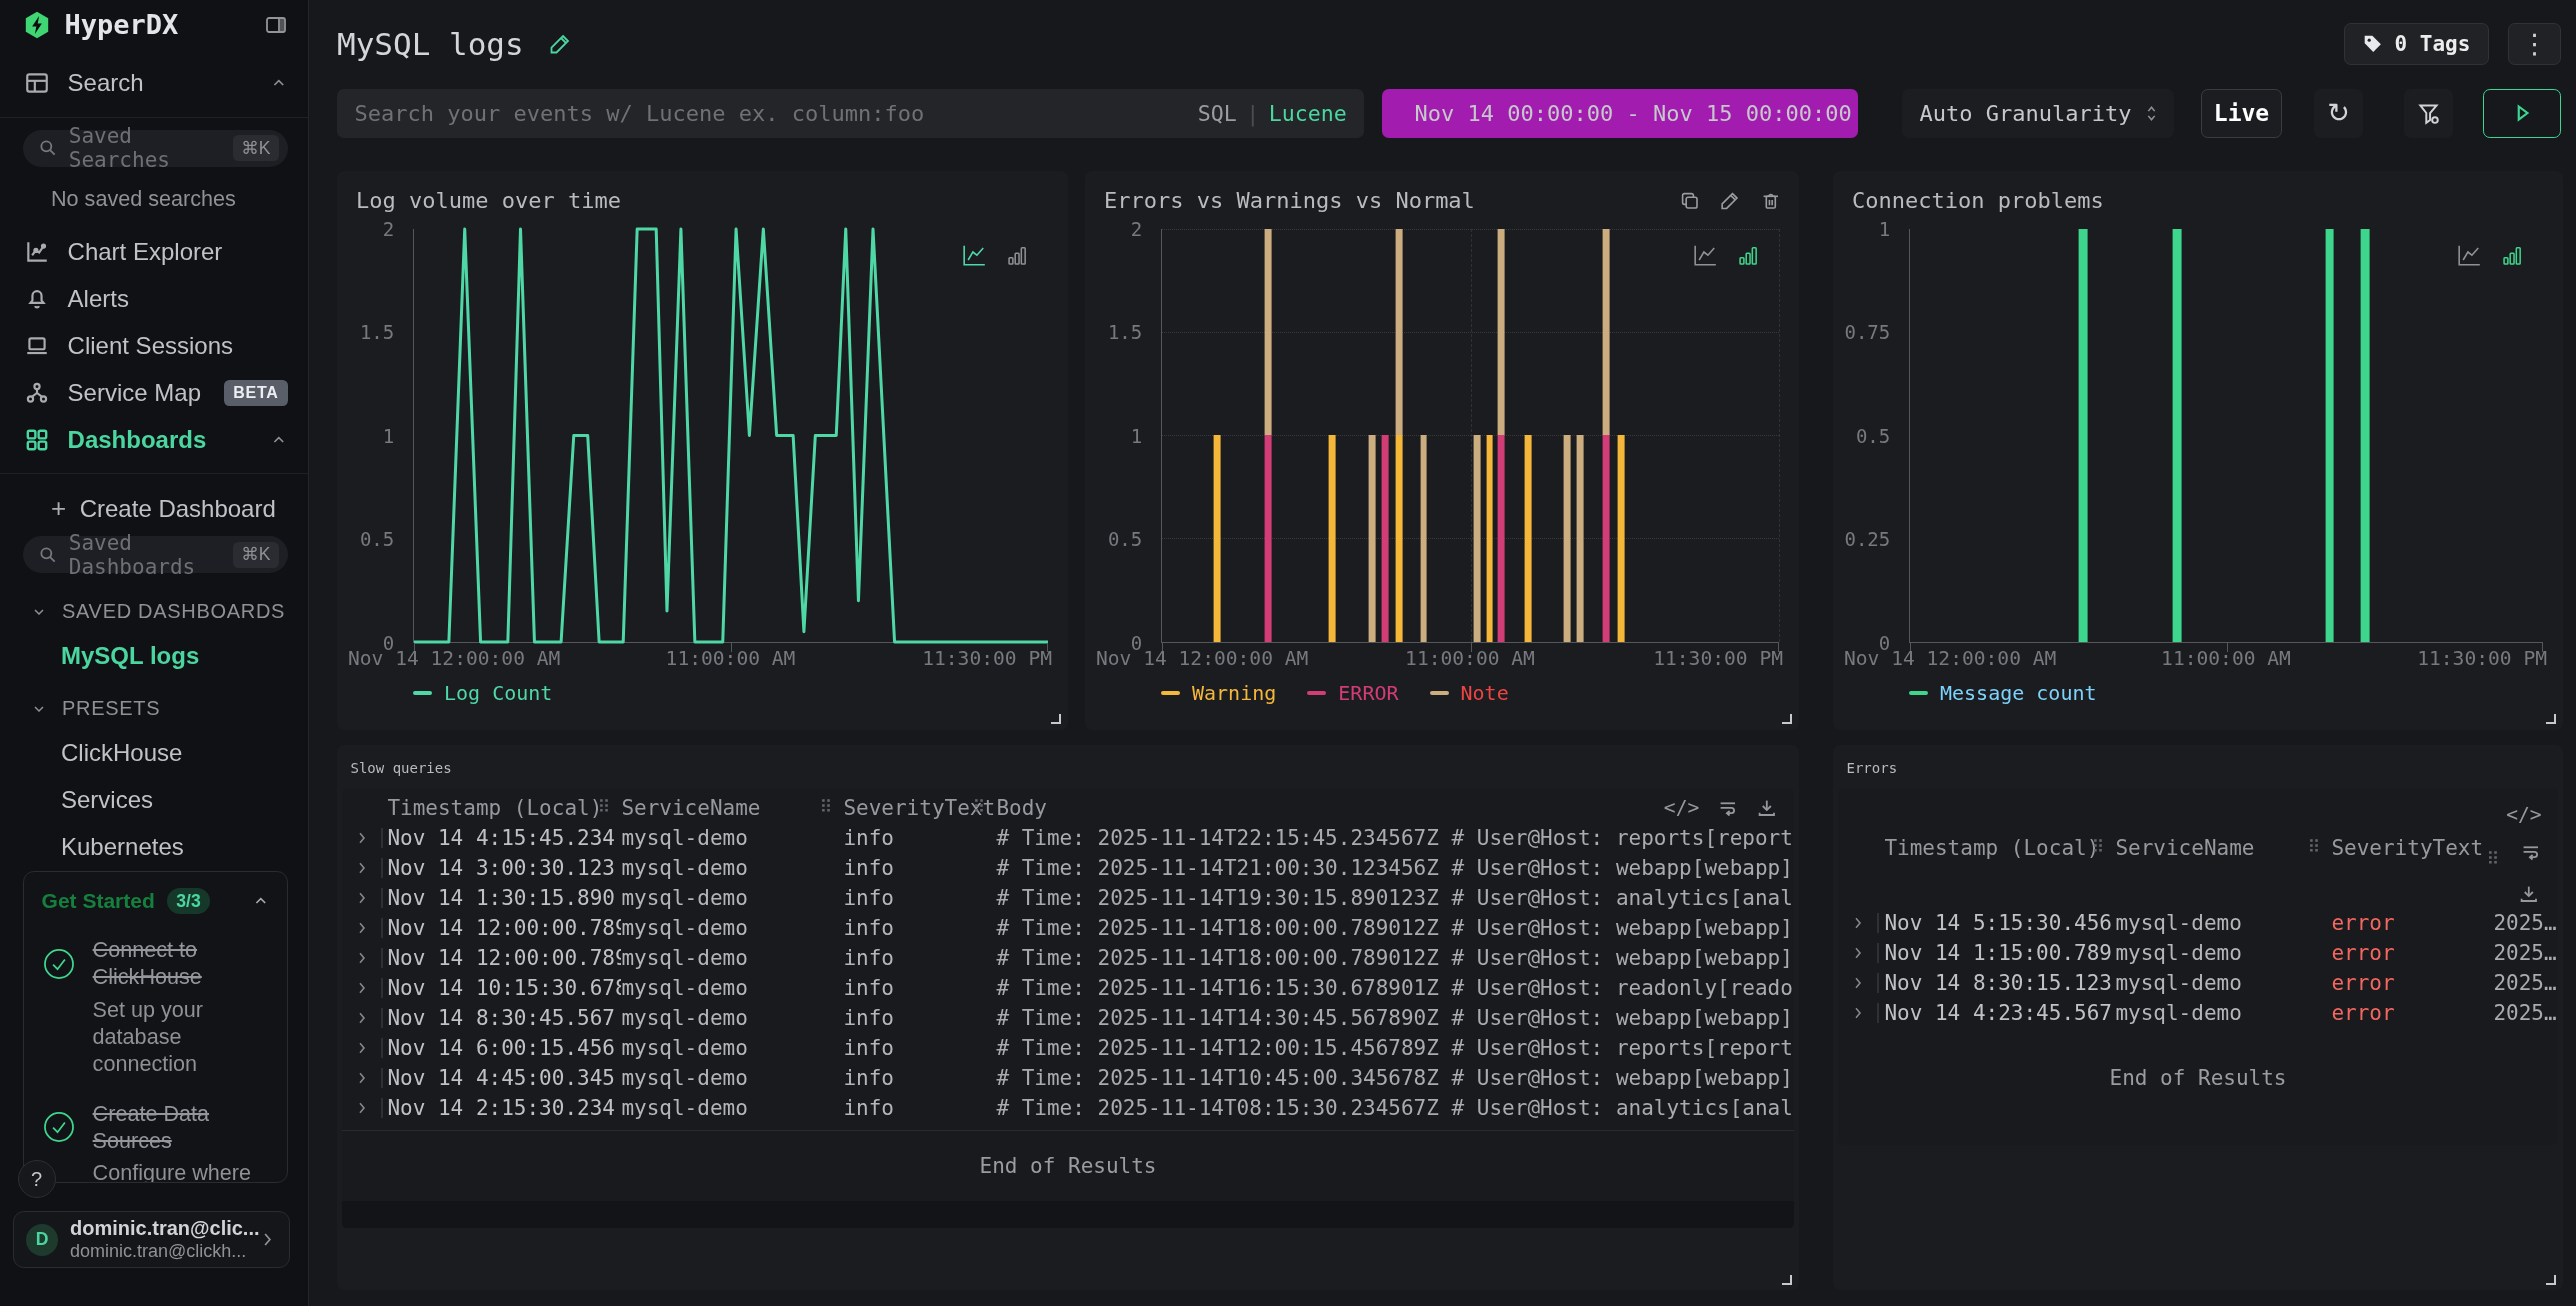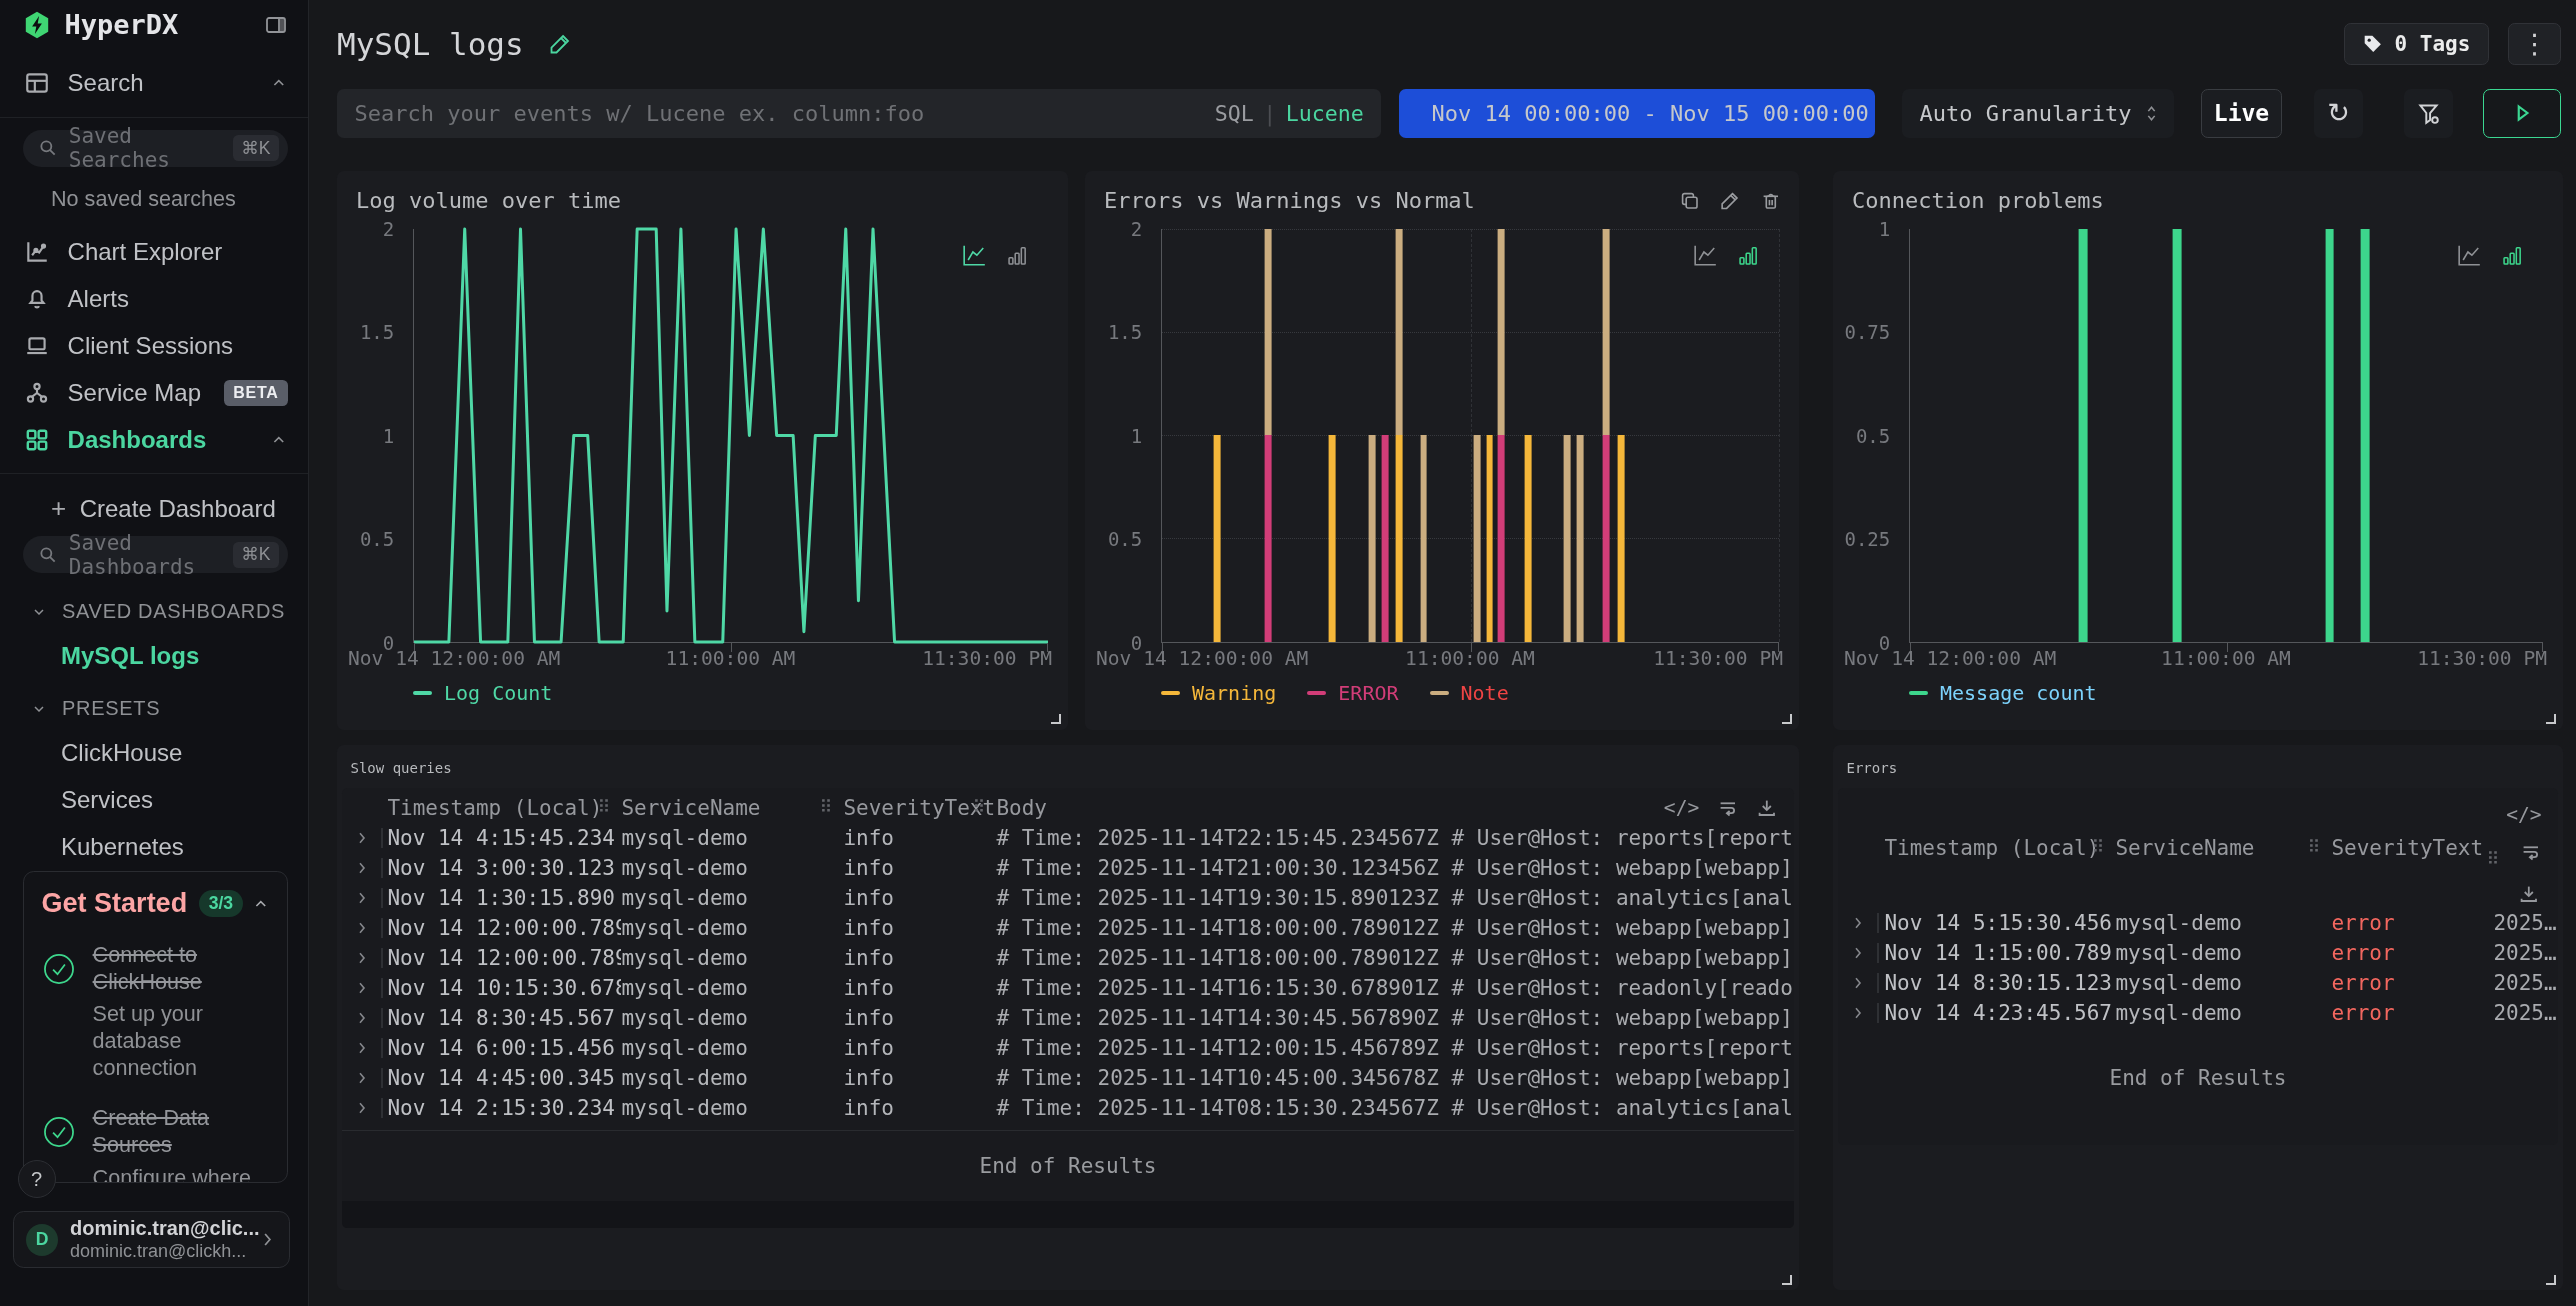--- a/index.html
+++ b/index.html
@@ -24,21 +24,21 @@
   .beta{background:#5a5e68;color:#edeef1;font-size:16px;font-weight:bold;letter-spacing:0.7px;padding:4px 9.5px;border-radius:5.4px}
   .create-dash{display:flex;align-items:center;margin:19px 0 0 51px;font-size:24px;color:#c0c2c6;cursor:pointer}
   .create-dash .plus{font-size:26px;margin-right:13.5px;color:#a9abaf}
   .section-label{display:flex;align-items:center;margin:27px 0 0 31px;font-size:20px;letter-spacing:0.7px;color:#8f9195;cursor:pointer}
   .section-label .chev{margin-right:15px}
   .dash-link{margin:19px 0 0 61px;font-size:24px;color:#c0c2c6;cursor:pointer}
   .dash-link.green{color:#4bd6a0;font-weight:bold}
   .team{margin-top:35px}
   .gs-card{position:absolute;left:23px;right:20px;top:871px;height:312px;border:1.4px solid #2a2c31;border-radius:10.8px;background:#121317;padding:16px 17.6px;overflow:hidden}
   .gs-head{display:flex;align-items:center}
-  .gs-title{font-size:27px;font-weight:bold;color:#fca5a5;flex:none}
+  .gs-title{font-size:21px;font-weight:bold;color:#15803d;flex:none}
   .gs-badge{margin-left:12px;background:#16382b;color:#4bd6a0;font-size:17.6px;font-weight:bold;padding:2.7px 9.5px;border-radius:675px}
   .gs-head .sp{flex:1}
   .gs-item{display:flex;margin-top:23px}
   .gs-check{flex:none;width:35px;margin-right:16px;padding-top:9.5px}
   .gs-t{font-size:21.6px;color:#94969b;text-decoration:line-through;line-height:1.25}
   .gs-d{font-size:21.6px;color:#8f9195;line-height:1.25;margin-top:5.4px}
   .help-bubble{position:absolute;left:17.6px;top:1160px;width:38px;height:38px;border-radius:50%;border:1.4px solid #2c2e33;background:#17181c;display:flex;align-items:center;justify-content:center;font-size:20px;color:#c4c6c9;z-index:3}
   .user-card{position:absolute;left:13px;right:18px;top:1211px;height:57px;border:1.4px solid #2a2c31;border-radius:10.8px;background:#15161a;display:flex;align-items:center;padding:0 12px;z-index:2}
   .avatar{width:32px;height:32px;border-radius:50%;background:#1d3a2d;color:#4bd6a0;display:flex;align-items:center;justify-content:center;font-size:17.6px;font-weight:bold;margin-right:12px}
   .ucol{flex:1;min-width:0}
@@ -55,21 +55,21 @@
   .tags-btn svg{margin-right:10.8px}
   .kebab-btn{width:53px;height:42px;margin-left:19px;background:#202226;border:0.7px solid #303237;border-radius:6.8px;display:flex;align-items:center;justify-content:center;font-size:27px;color:#d0d1d4;cursor:pointer}
 
   .controls-row{display:flex;align-items:center;height:49px;margin-top:21.6px;margin-right:15px}
   .search-input{flex:1;height:49px;background:#232529;border-radius:6.8px;display:flex;align-items:center;padding:0 17.6px;margin-right:17.6px}
   .search-input .ph{flex:1;font-family:"DejaVu Sans Mono",monospace;font-size:22px;color:#6f7175;white-space:nowrap;overflow:hidden}
   .lang-toggle{font-family:"DejaVu Sans Mono",monospace;font-size:21.6px;white-space:nowrap}
   .lang-sql{color:#9a9ca0;cursor:pointer}
   .lang-sep{color:#4b4d52;margin:0 9.5px}
   .lang-lucene{color:#4bd6a0;cursor:pointer}
-  .date-box{width:476px;height:49px;background:#1d4ed8;border-radius:6.8px;display:flex;align-items:center;padding:0 17.6px;margin-right:27px;cursor:pointer}
+  .date-box{width:476px;height:49px;background:#a21caf;border-radius:6.8px;display:flex;align-items:center;padding:0 17.6px;margin-right:44px;cursor:pointer}
   .date-box .dtxt{font-family:"DejaVu Sans Mono",monospace;font-size:22px;color:#c6c8cb;margin-left:15px;white-space:nowrap}
   .gran-box{width:272px;height:49px;background:#1b1d21;border-radius:6.8px;display:flex;align-items:center;padding:0 13.5px 0 17.6px;margin-right:27px;cursor:pointer}
   .gran-box .gtxt{flex:1;font-family:"DejaVu Sans Mono",monospace;font-size:22px;color:#c6c8cb;white-space:nowrap}
   .live-btn{width:81px;height:49px;background:#1b1d21;border:1.4px solid #393c41;border-radius:6.8px;display:flex;align-items:center;justify-content:center;font-family:"DejaVu Sans Mono",monospace;font-size:23px;font-weight:bold;color:#fff;margin-right:32px;cursor:pointer}
   .sq-btn{width:49px;height:49px;background:#1b1d21;border-radius:6.8px;display:flex;align-items:center;justify-content:center;cursor:pointer}
   .refresh-btn{margin-right:41px;font-size:27px;color:#d2d3d6}
   .filter-btn{margin-right:30px}
   .play-btn{width:78px;height:49px;background:#16181b;border:1.4px solid #3bd792;border-radius:6.8px;display:flex;align-items:center;justify-content:center;cursor:pointer}
 
   

